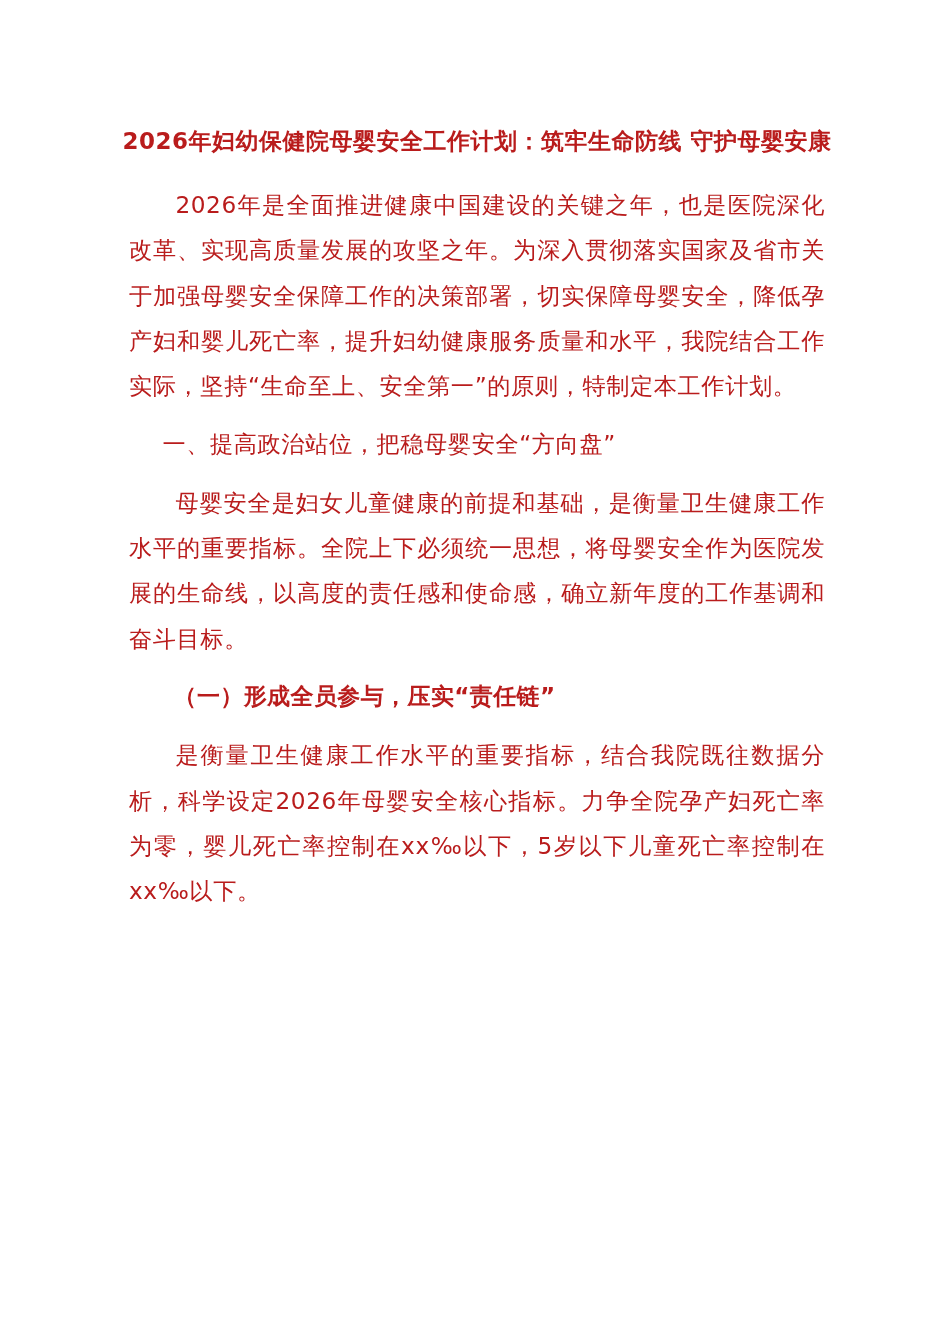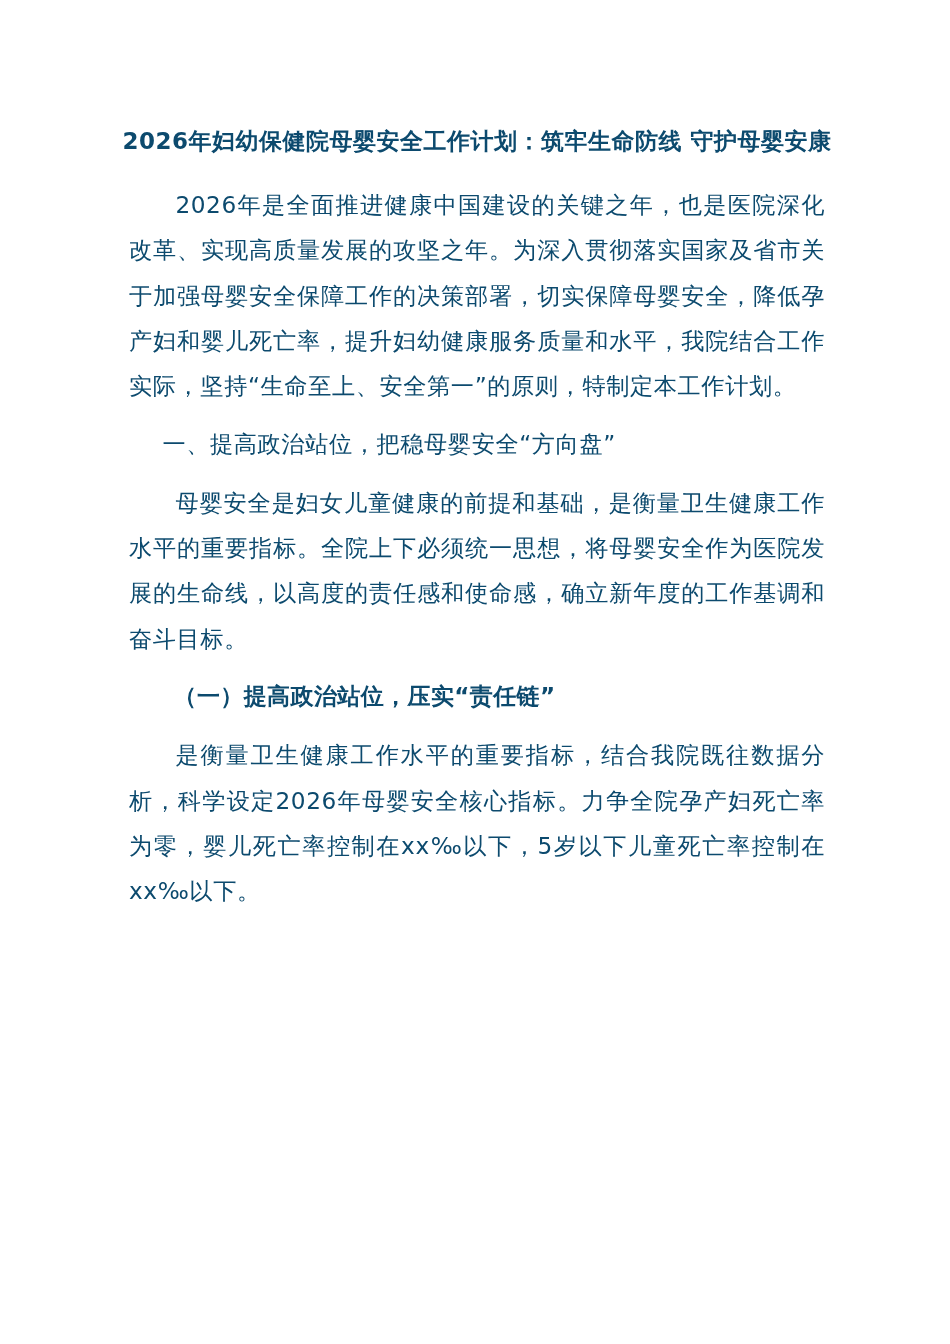--- a/index.html
+++ b/index.html
@@ -1,19 +1,19 @@
 <!DOCTYPE html>
 <html><head>
   <meta charset="utf-8">
   <style>
     html, body { margin: 0; padding: 0; background: #ffffff; }
     body { width: 950px; height: 1344px; position: relative; overflow: hidden; }
     .page {
       position: absolute; left: 116px; top: 118px; width: 722px;
-      color: #0c4a6e; font-family: "DejaVu Sans", "Liberation Sans", sans-serif;
+      color: #b91c1c; font-family: "DejaVu Sans", "Liberation Sans", sans-serif;
     }
     .title {
       font-weight: bold; font-size: 23px; line-height: 46px;
       text-align: center; margin: 0 0 18px 0; letter-spacing: 0.5px;
     }
     .para {
       font-size: 23.2px; line-height: 45.3px; margin: 13px;
       text-indent: 2em; text-align: justify; letter-spacing: 0.6px;
     }
     .heading1 {
@@ -26,15 +26,15 @@
     }
   </style>
 </head>
 <body>
 
 <div class="page">
   <h1 class="title">2026年妇幼保健院母婴安全工作计划：筑牢生命防线 守护母婴安康</h1>
   <p class="para">2026年是全面推进健康中国建设的关键之年，也是医院深化改革、实现高质量发展的攻坚之年。为深入贯彻落实国家及省市关于加强母婴安全保障工作的决策部署，切实保障母婴安全，降低孕产妇和婴儿死亡率，提升妇幼健康服务质量和水平，我院结合工作实际，坚持“生命至上、安全第一”的原则，特制定本工作计划。</p>
   <p class="heading1">一、提高政治站位，把稳母婴安全“方向盘”</p>
   <p class="para">母婴安全是妇女儿童健康的前提和基础，是衡量卫生健康工作水平的重要指标。全院上下必须统一思想，将母婴安全作为医院发展的生命线，以高度的责任感和使命感，确立新年度的工作基调和奋斗目标。</p>
-  <p class="heading2">（一）提高政治站位，压实“责任链”</p>
+  <p class="heading2">（一）形成全员参与，压实“责任链”</p>
   <p class="para">是衡量卫生健康工作水平的重要指标，结合我院既往数据分析，科学设定2026年母婴安全核心指标。力争全院孕产妇死亡率为零，婴儿死亡率控制在xx‰以下，5岁以下儿童死亡率控制在xx‰以下。</p>
 </div>
 
 </body></html>

